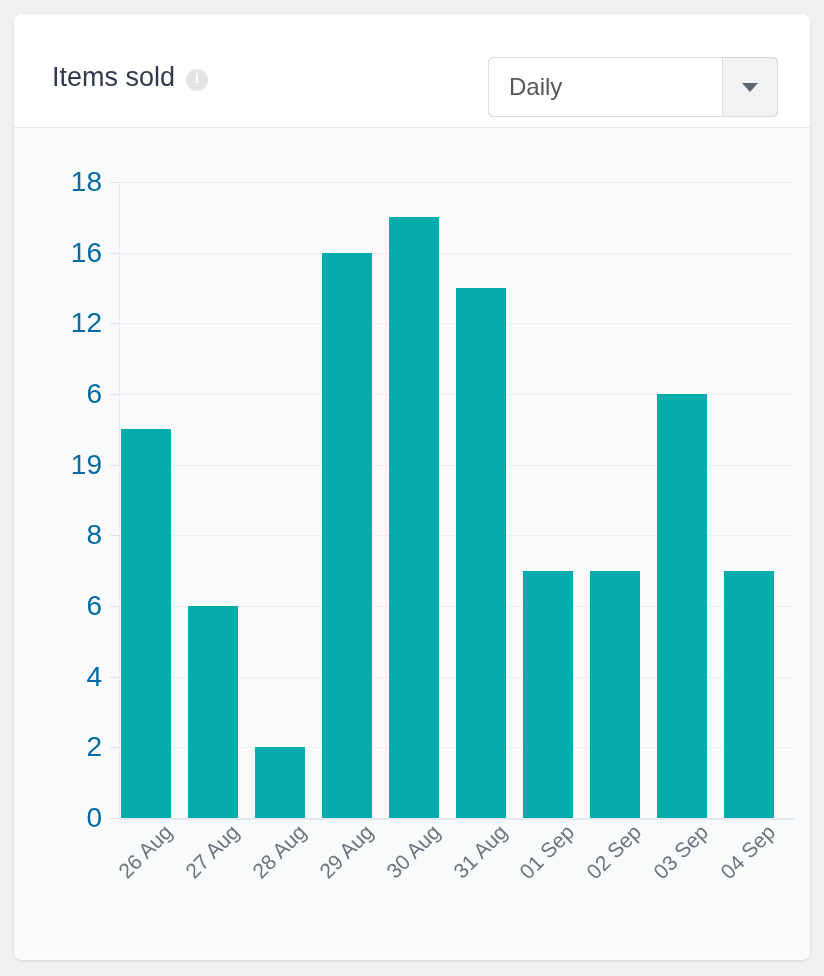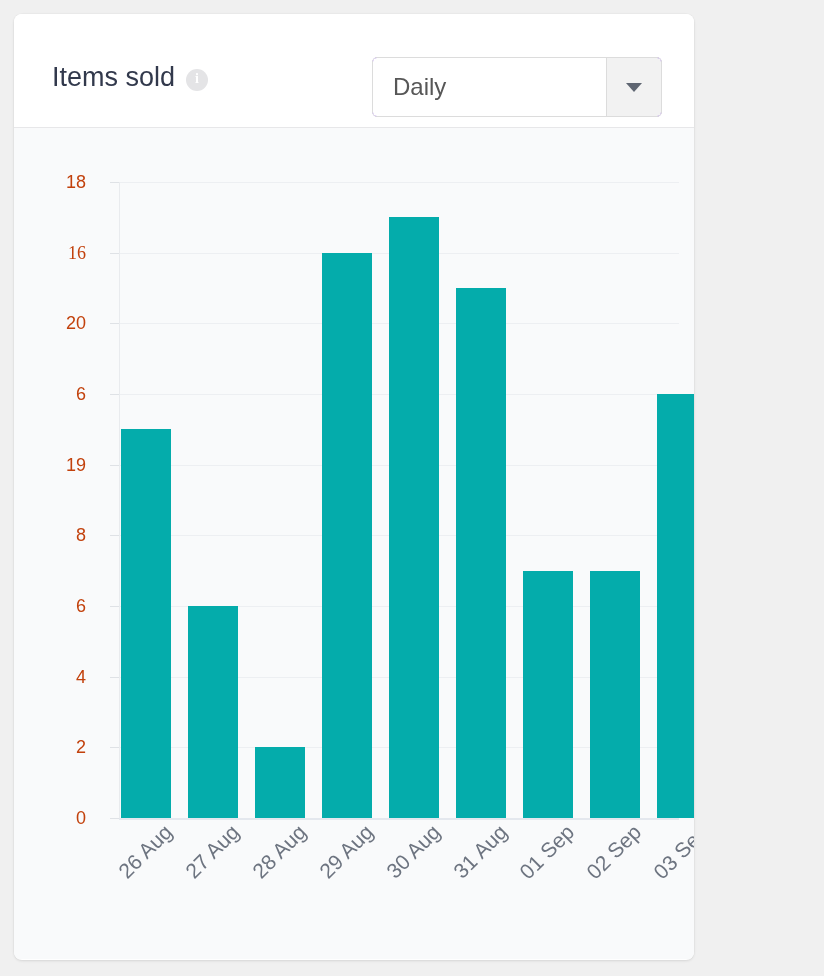--- a/index.html
+++ b/index.html
@@ -11,21 +11,21 @@
     height: 976px;
     background: #f0f0f0;
     font-family: "Liberation Sans", sans-serif;
     -webkit-font-smoothing: antialiased;
   }
 
   .card {
     position: absolute;
     left: 14px;
     top: 14px;
-    width: 680px;
+    width: 796px;
     height: 946px;
     background: #ffffff;
     border-radius: 8px;
     box-shadow: 0 1px 3px rgba(0,0,0,0.10), 0 0 0 1px rgba(0,0,0,0.015);
     overflow: hidden;
   }
 
   
   .card-header {
     position: relative;
@@ -140,24 +140,24 @@
   .axis-x-line {
     position: absolute;
     left: 105px;
     right: 15px;
     top: 690px;
     height: 2px;
     background: #e4e8ee;
   }
   .ytick {
     position: absolute;
-    right: 16px;
+    right: 0;
     transform: translateY(-50%);
-    font-size: 18px;
-    color: #c2410c;
+    font-size: 28px;
+    color: #0369a1;
     white-space: nowrap;
   }
   .ytick-col {
     position: absolute;
     left: 0;
     top: 54px;
     width: 88px;
     height: 636px;
   }
   .ytick-tickmark {
@@ -224,22 +224,22 @@
 
   <div class="chart-body">
     <div class="ytick-col" id="ytick-col">
         <div class="ytick" style="top: 636px;">0</div>
         <div class="ytick" style="top: 565.333px;">2</div>
         <div class="ytick" style="top: 494.667px;">4</div>
         <div class="ytick" style="top: 424px;">6</div>
         <div class="ytick" style="top: 353.333px;">8</div>
         <div class="ytick" style="top: 282.667px;">19</div>
         <div class="ytick" style="top: 212px;">6</div>
-        <div class="ytick" style="top: 141.333px;">20</div>
-        <div class="ytick" style="top: 70.6667px; font-family: Liberation Serif, serif;">16</div>
+        <div class="ytick" style="top: 141.333px;">12</div>
+        <div class="ytick" style="top: 70.6667px;">16</div>
         <div class="ytick" style="top: 0px;">18</div>
       </div>
     <div class="plot" id="plot">
         <div class="gridline" style="top: 636px;"></div>
         <div class="gridline" style="top: 565.333px;"></div>
         <div class="gridline" style="top: 494.667px;"></div>
         <div class="gridline" style="top: 424px;"></div>
         <div class="gridline" style="top: 353.333px;"></div>
         <div class="gridline" style="top: 282.667px;"></div>
         <div class="gridline" style="top: 212px;"></div>

